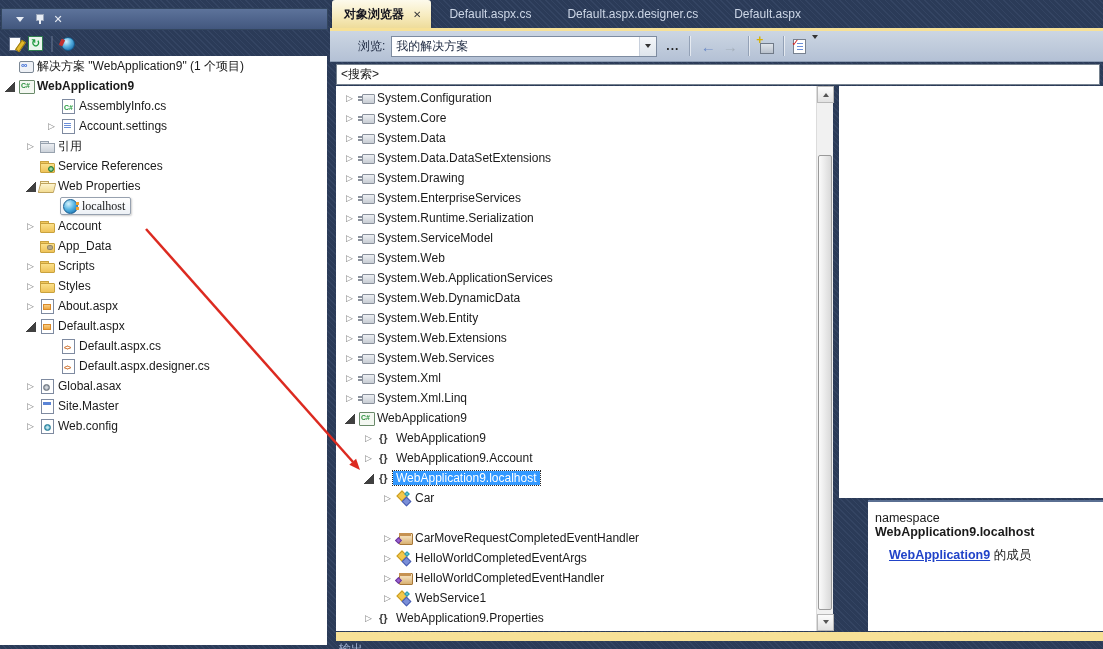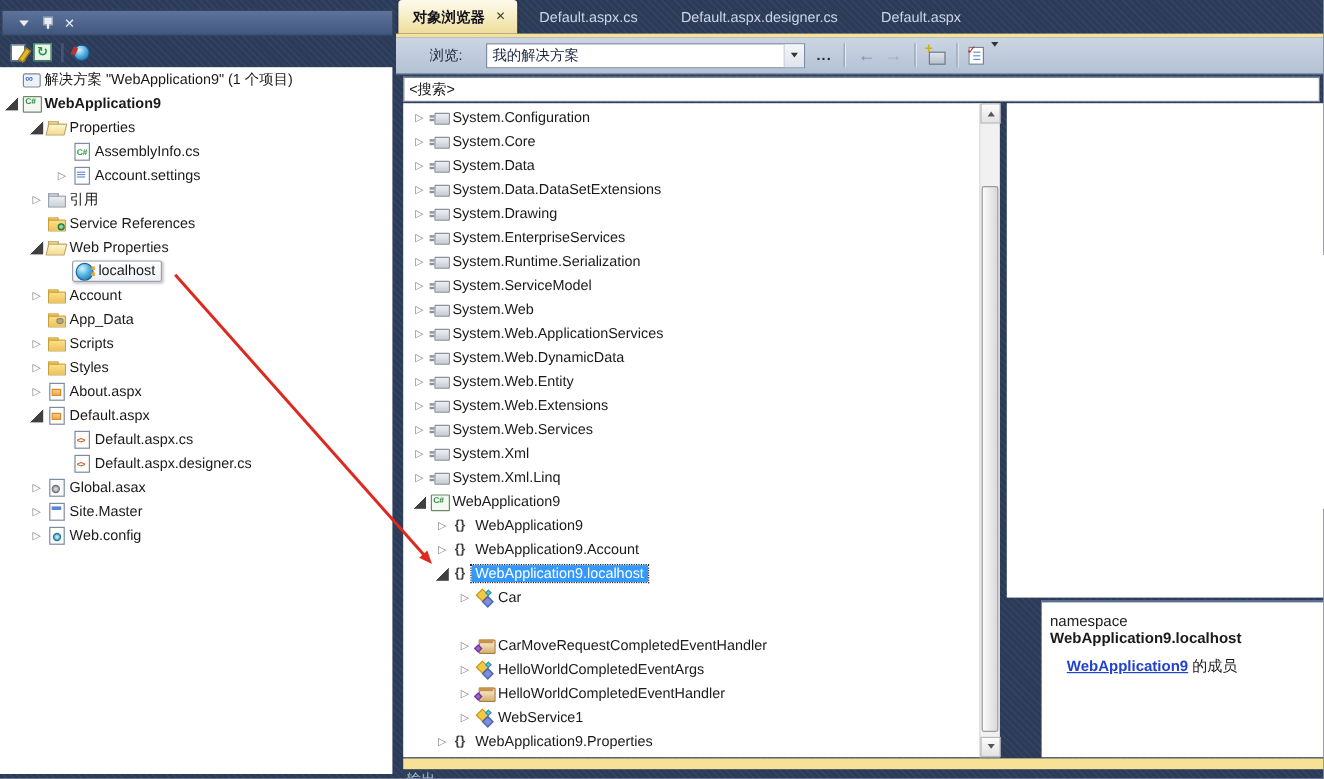--- a/index.html
+++ b/index.html
@@ -29,22 +29,22 @@
   .vsep-dark{width:1px;height:16px;background:#4a5a7a;box-shadow:1px 0 0 rgba(255,255,255,.15);margin:0 5px;}
   .tw-content{position:absolute;left:0;top:56px;width:327px;height:589px;background:#fff;overflow:hidden;}
 
   
   .row{display:flex;align-items:center;height:20px;white-space:nowrap;}
   .exp{flex:none;width:11px;height:11px;margin-right:3px;font-size:9px;line-height:11px;color:#808080;text-align:center;}
   .exp.open{background:linear-gradient(135deg,transparent 52%,#404040 48%);}
   .lbl{padding:0 3px;}
   .lbl.b{font-weight:bold;}
   .lbl.sel{background:#3399ff;color:#fff;outline:1px dotted #2a2a2a;}
-  .box{display:inline-flex;border:1px solid #97a1af;border-radius:2px;
-    background:linear-gradient(#ffffff,#edf1f6);box-shadow:1px 1px 2px rgba(0,0,0,.2);padding:0 2px;}
+  .box{display:inline-flex;align-items:center;border:1px solid #97a1af;border-radius:2px;
+    background:linear-gradient(#ffffff,#edf1f6);box-shadow:1px 1px 2px rgba(0,0,0,.2);padding:0 2px;font-family:Liberation Serif, serif;}
 
   
   .ic{display:inline-block;position:relative;width:16px;height:16px;flex:none;}
   .ic i{display:none;position:absolute;}
   .ic-solution::before{content:"";position:absolute;left:1px;top:3px;width:13px;height:10px;background:#eef1f6;border:1px solid #7b8794;border-radius:2px;}
   .ic-solution::after{content:"∞";position:absolute;left:3px;top:2px;font-size:9px;font-weight:bold;color:#3a6bd6;}
   .ic-project::before{content:"";position:absolute;left:1px;top:2px;width:14px;height:12px;background:#f4f8f2;border:1px solid #6a8a6a;border-radius:1px;}
   .ic-project::after{content:"C#";position:absolute;left:3px;top:4px;font-size:7px;font-weight:bold;color:#2a8f3c;}
   .ic-folder::before,.ic-folder-data::before,.ic-folder-svc::before{content:"";position:absolute;left:1px;top:3px;width:7px;height:4px;background:#f0c75f;border:1px solid #c9a23e;border-bottom:none;border-radius:1px 1px 0 0;}
   .ic-folder::after,.ic-folder-data::after,.ic-folder-svc::after{content:"";position:absolute;left:1px;top:5px;width:13px;height:8px;background:linear-gradient(#fbe08a,#eec258);border:1px solid #c9a23e;border-radius:1px;}
@@ -77,21 +77,21 @@
   
   .tabbar{position:absolute;left:332px;top:0;right:0;height:28px;display:flex;align-items:flex-end;}
   .tab{height:28px;display:flex;align-items:center;padding:0 18px;color:#ccd6e6;cursor:default;}
   .tab.active{background:linear-gradient(180deg,#fdfaec 0%,#f7ecc0 55%,#eedc9b 100%);
     border-radius:3px 3px 0 0;color:#14141e;font-weight:bold;padding:0 10px 0 12px;box-shadow:0 0 2px rgba(0,0,0,.4);}
   .tab-close{margin-left:9px;font-size:10px;font-weight:bold;color:#3a3a3a;}
   .cream-top{position:absolute;left:330px;top:28px;right:0;height:3px;background:#f7e197;}
   .doc-toolbar{position:absolute;left:330px;top:31px;right:0;height:31px;
     background:linear-gradient(#ccd6e3,#b4c1d5);border-bottom:1px solid #8d9db4;
     display:flex;align-items:center;padding-left:28px;color:#1c2840;}
-  .combo{display:flex;align-items:center;width:266px;height:21px;background:#fff;border:1px solid #7d8ba0;margin-left:20px;}
+  .combo{display:flex;align-items:center;width:266px;height:21px;background:#fff;border:1px solid #7d8ba0;margin-left:6px;}
   .combo-val{flex:1;padding-left:4px;overflow:hidden;white-space:nowrap;}
   .combo-btn{width:17px;height:19px;display:flex;align-items:center;justify-content:center;border-left:1px solid #c8d0dc;background:linear-gradient(#f4f6f9,#dfe5ec);}
   .caret-sm{width:0;height:0;border:3px solid transparent;border-top:4px solid #333;margin-top:3px;}
   .dots-btn{margin-left:6px;padding:0 3px;font-weight:bold;letter-spacing:1px;color:#222;}
   .tsep{width:1px;height:20px;background:#93a1b6;box-shadow:1px 0 0 rgba(255,255,255,.6);margin:0 7px;}
   .nav{font-size:15px;font-weight:bold;width:22px;text-align:center;}
   .nav.back{color:#6d8cc7;}
   .nav.fwd{color:#a4aeba;}
   .i-add{position:relative;width:20px;height:18px;}
   .i-add::before{content:"";position:absolute;left:4px;top:6px;width:12px;height:9px;background:linear-gradient(#dfe4ea,#b9c1cc);border:1px solid #707a88;}
@@ -156,25 +156,20 @@
       <div class="row" style="padding-left: 4px;">
         <span class="exp"></span>
         <span class="ic ic-solution"></span>
         <span class="lbl">解决方案 "WebApplication9" (1 个项目)</span>
       </div>
       <div class="row" style="padding-left: 4px;">
         <span class="exp open"></span>
         <span class="ic ic-project"></span>
         <span class="lbl b">WebApplication9</span>
       </div>
-      <div class="row" style="padding-left: 25px;">
-        <span class="exp open"></span>
-        <span class="ic ic-folder-open"></span>
-        <span class="lbl">Properties</span>
-      </div>
       <div class="row" style="padding-left: 46px;">
         <span class="exp"></span>
         <span class="ic ic-cs ic-page-base"></span>
         <span class="lbl">AssemblyInfo.cs</span>
       </div>
       <div class="row" style="padding-left: 46px;">
         <span class="exp">▷</span>
         <span class="ic ic-settings ic-page-base">
           <i></i>
         </span>

